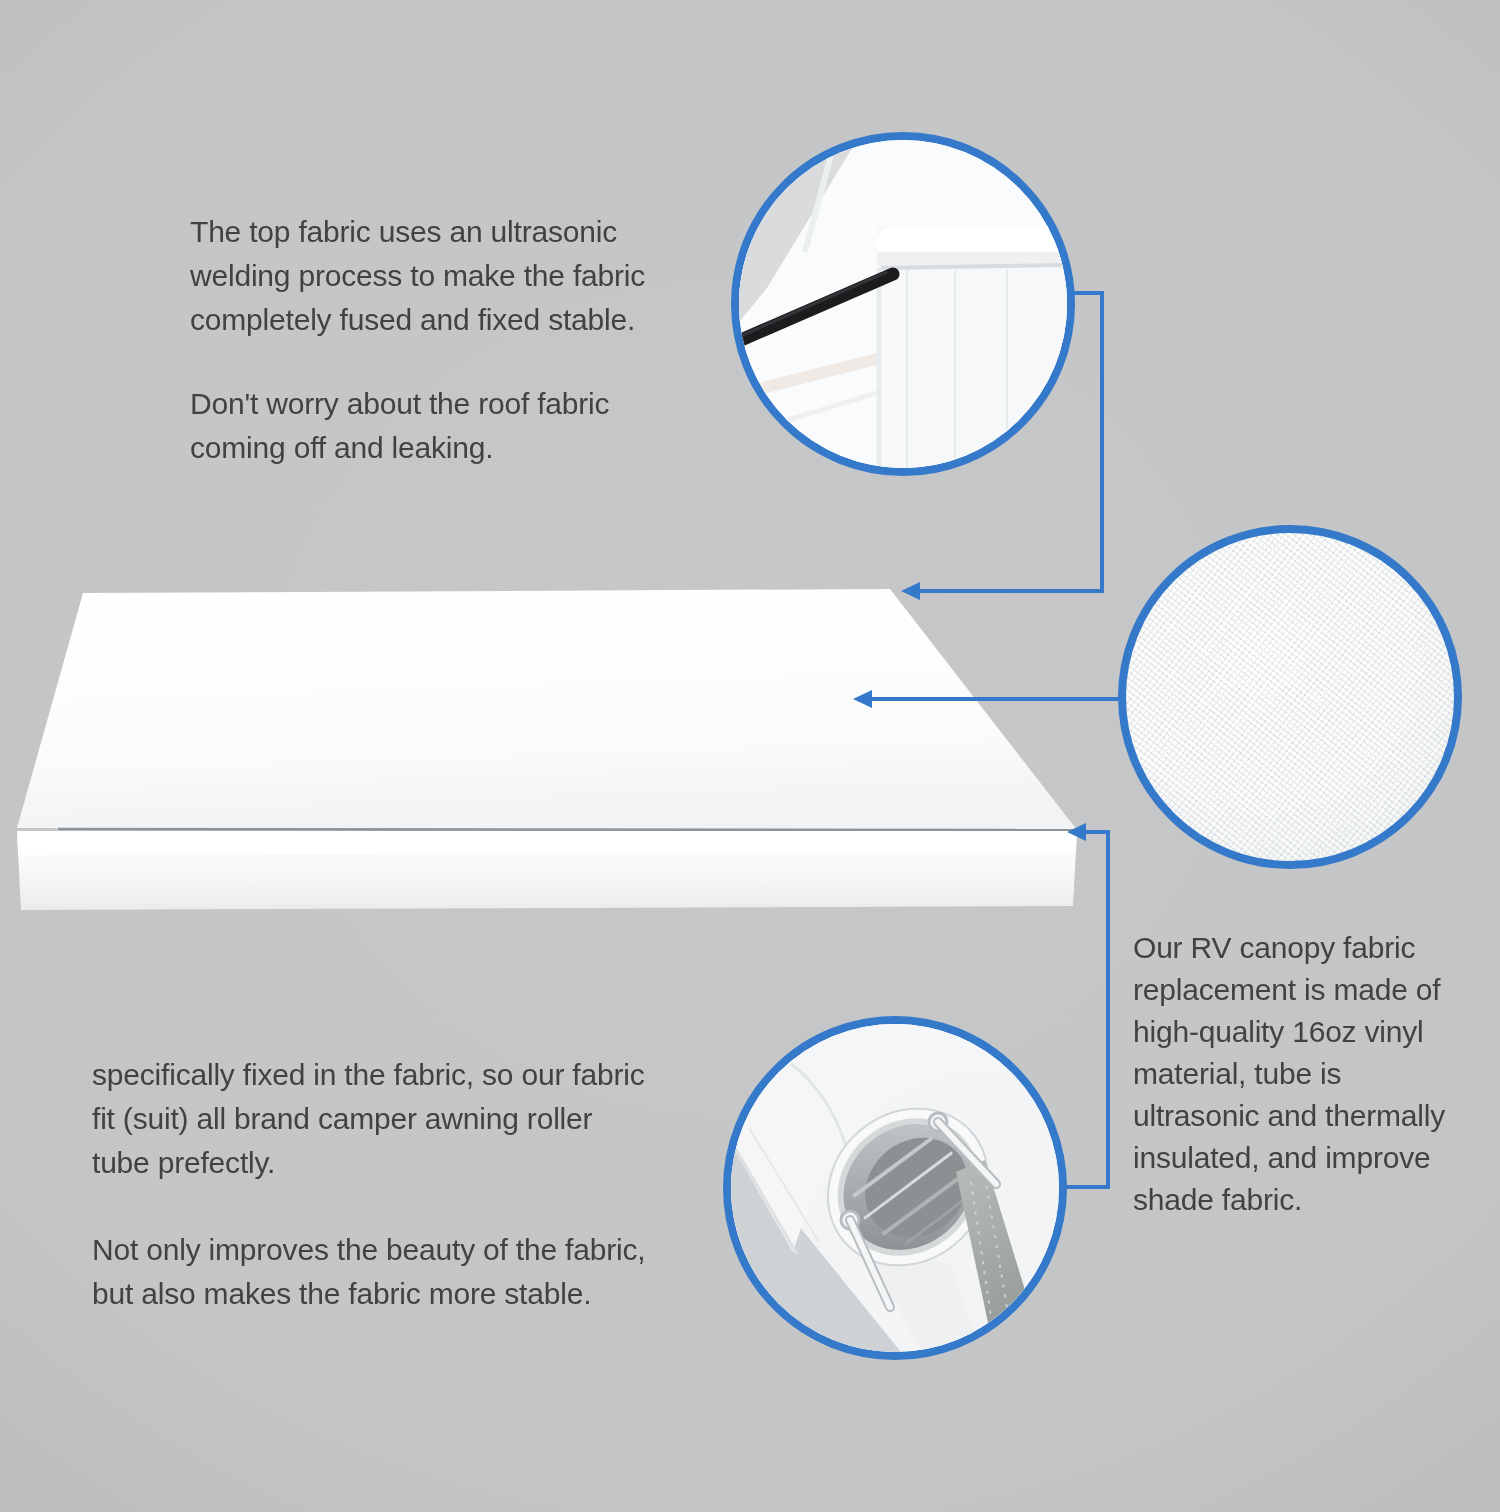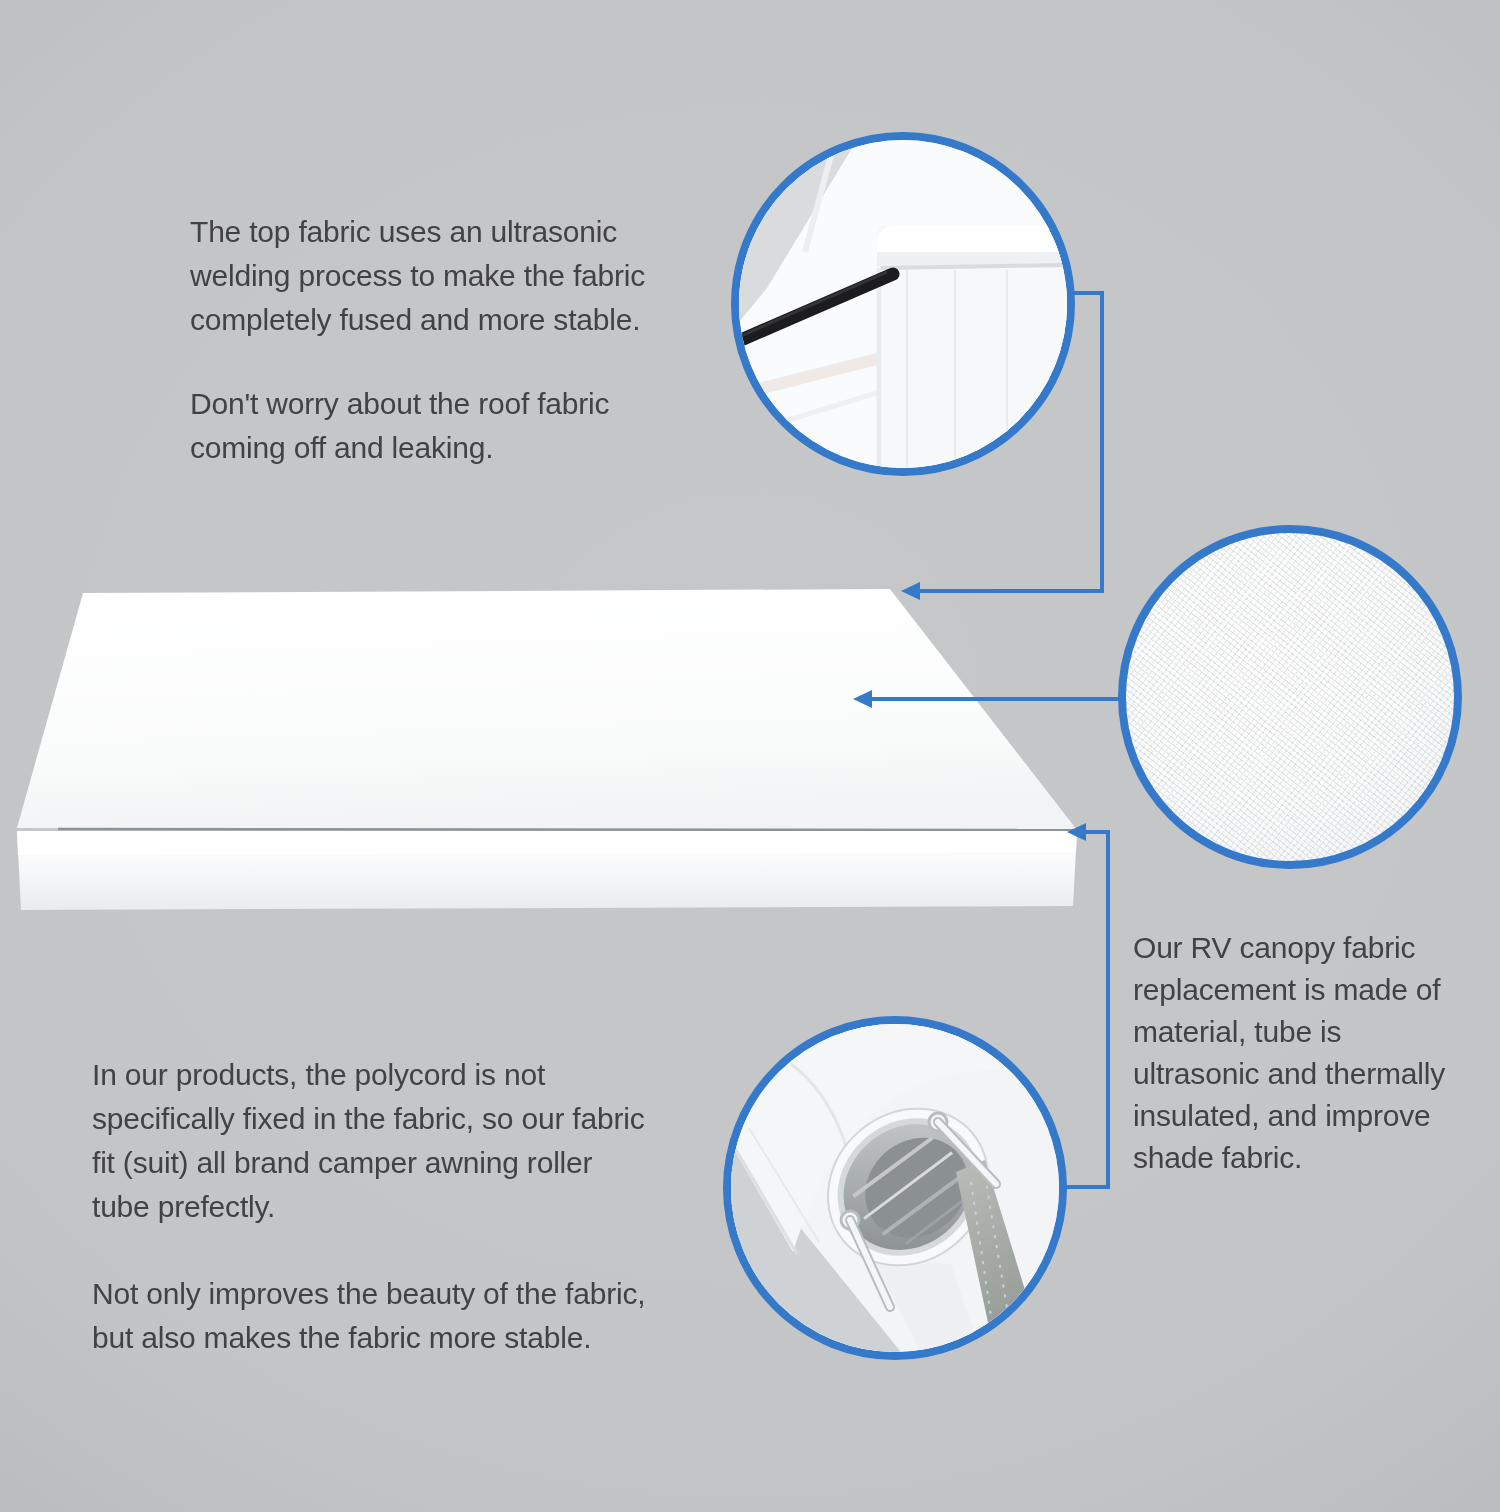--- a/index.html
+++ b/index.html
@@ -155,45 +155,45 @@
         <line x1="119" y1="196" x2="159" y2="283" stroke="#b9bdbf" stroke-width="10" stroke-linecap="round"></line>
         <line x1="119" y1="196" x2="159" y2="283" stroke="#f4f5f6" stroke-width="6" stroke-linecap="round"></line>
       </g>
     </svg>
   </div>
 
   <div class="textblock tb-top-left">
     <div class="para">
         <div class="tline">The top fabric uses an ultrasonic</div>
         <div class="tline">welding process to make the fabric</div>
-        <div class="tline">completely fused and more stable.</div>
+        <div class="tline">completely fused and fixed stable.</div>
       </div>
     <div class="para">
         <div class="tline">Don't worry about the roof fabric</div>
         <div class="tline">coming off and leaking.</div>
       </div>
   </div>
 
   <div class="textblock tb-bottom-left">
     <div class="para">
-        <div class="tline">In our products, the polycord is not</div>
         <div class="tline">specifically fixed in the fabric, so our fabric</div>
         <div class="tline">fit (suit) all brand camper awning roller</div>
         <div class="tline">tube prefectly.</div>
       </div>
     <div class="para">
         <div class="tline">Not only improves the beauty of the fabric,</div>
         <div class="tline">but also makes the fabric more stable.</div>
       </div>
   </div>
 
   <div class="textblock tb-right">
     <div class="para">
         <div class="tline">Our RV canopy fabric</div>
         <div class="tline">replacement is made of</div>
+        <div class="tline">high-quality 16oz vinyl</div>
         <div class="tline">material, tube is</div>
         <div class="tline">ultrasonic and thermally</div>
         <div class="tline">insulated, and improve</div>
         <div class="tline">shade fabric.</div>
       </div>
   </div>
 
 </div>
 
 </body></html>

